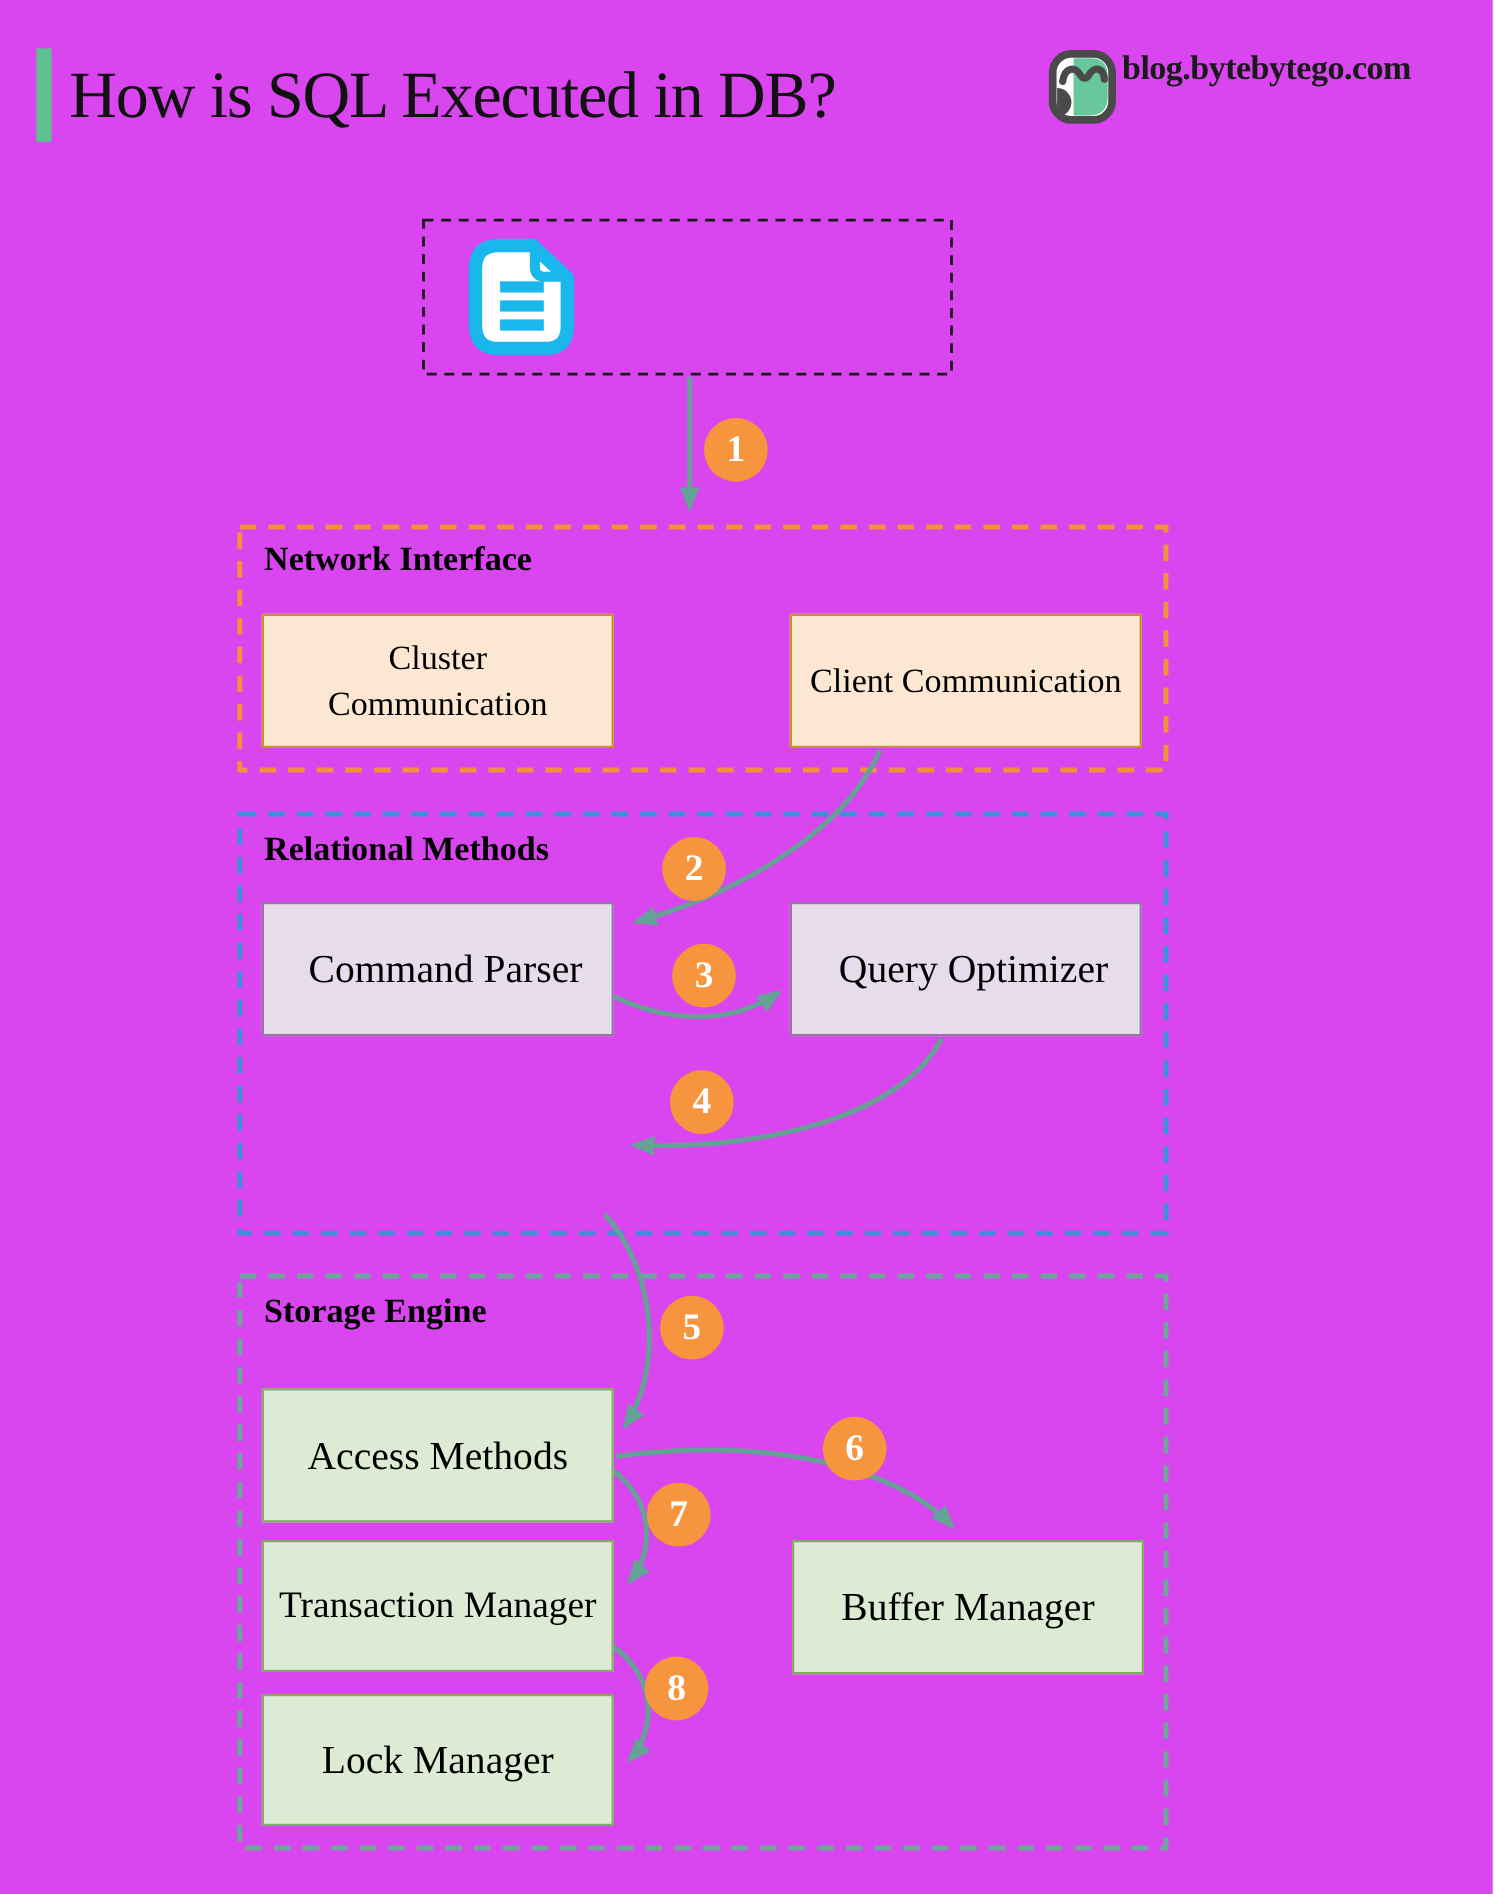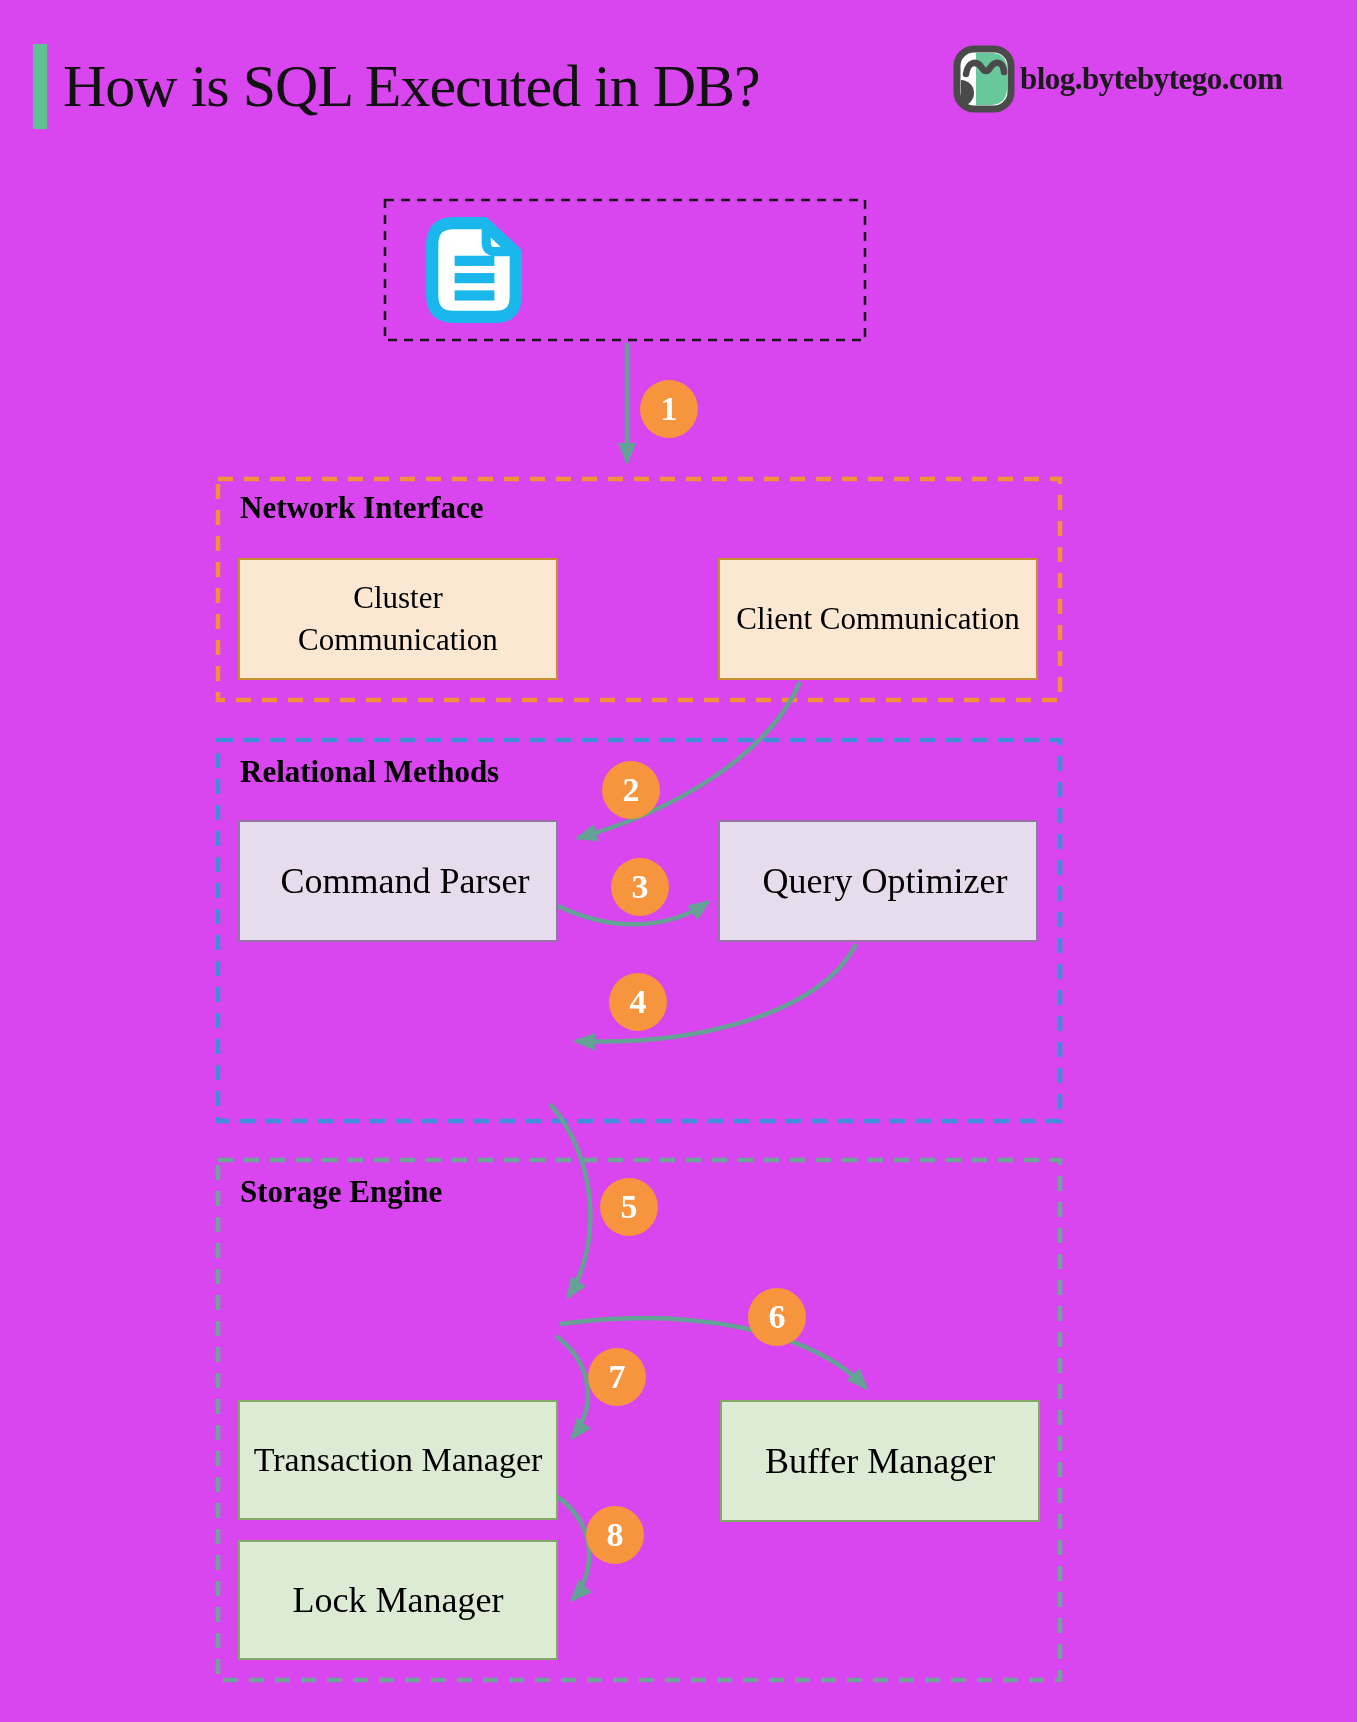--- a/index.html
+++ b/index.html
@@ -3,21 +3,21 @@
 <meta charset="utf-8">
 <style>
   html,body{margin:0;padding:0;background:#ffffff;}
   #canvas{
     position:relative;width:1357px;height:1722px;background:#d946ef;
     font-family:Liberation Serif, serif;overflow:hidden;
   }
   
   #accent-bar{position:absolute;left:33px;top:44px;width:14px;height:85px;background:#5EC093;}
   #page-title{position:absolute;left:63px;top:42px;font-size:60px;line-height:88px;color:#111;letter-spacing:-1px;}
-  #brand{position:absolute;left:952px;top:44px;display:flex;align-items:center;}
+  #brand{position:absolute;left:952px;top:44px;display:flex;}
   #brand svg{width:64px;height:70px;display:block;}
   #brand-text{font-size:31px;font-weight:700;color:#1a1a1a;margin-left:4px;letter-spacing:-0.5px;}
   
   .node{
     position:absolute;box-sizing:border-box;display:flex;align-items:center;justify-content:center;
     text-align:center;color:#000;border:2.5px solid;line-height:1.35;z-index:2;padding:0 10px;
   }
   .peach{background:#FCE8D2;border-color:#C5912E;font-size:31px;}
   .purple{background:#E6DCEC;border-color:#9673A6;font-size:36px;padding-left:24px;}
   .blue{background:#D9E6F8;border-color:#6C8EBF;font-size:36px;}
@@ -88,20 +88,21 @@
 
   <div class="section-title" style="left:240px;top:490px;">Network Interface</div>
   <div class="node peach" style="left:718px;top:558px;width:320px;height:122px;">Client Communication</div>
   <div class="node peach" style="left:238px;top:558px;width:320px;height:122px;">Cluster Communication</div>
 
   <div class="section-title" style="left:240px;top:754px;">Relational Methods</div>
   <div class="node purple" style="left:238px;top:820px;width:320px;height:122px;">Command Parser</div>
   <div class="node purple" style="left:718px;top:820px;width:320px;height:122px;">Query Optimizer</div>
 
   <div class="section-title" style="left:240px;top:1174px;">Storage Engine</div>
+  <div class="node green" style="left:238px;top:1262px;width:320px;height:122px;">Access Methods</div>
   <div class="node green" style="left:720px;top:1400px;width:320px;height:122px;">Buffer Manager</div>
   <div class="node green small" style="left:238px;top:1400px;width:320px;height:120px;">Transaction Manager</div>
   <div class="node green" style="left:238px;top:1540px;width:320px;height:120px;">Lock Manager</div>
 
   <div class="step" style="left:640px;top:380px;">1</div>
   <div class="step" style="left:602px;top:761px;">2</div>
   <div class="step" style="left:611px;top:858px;">3</div>
   <div class="step" style="left:609px;top:973px;">4</div>
   <div class="step" style="left:600px;top:1178px;">5</div>
   <div class="step" style="left:748px;top:1288px;">6</div>

